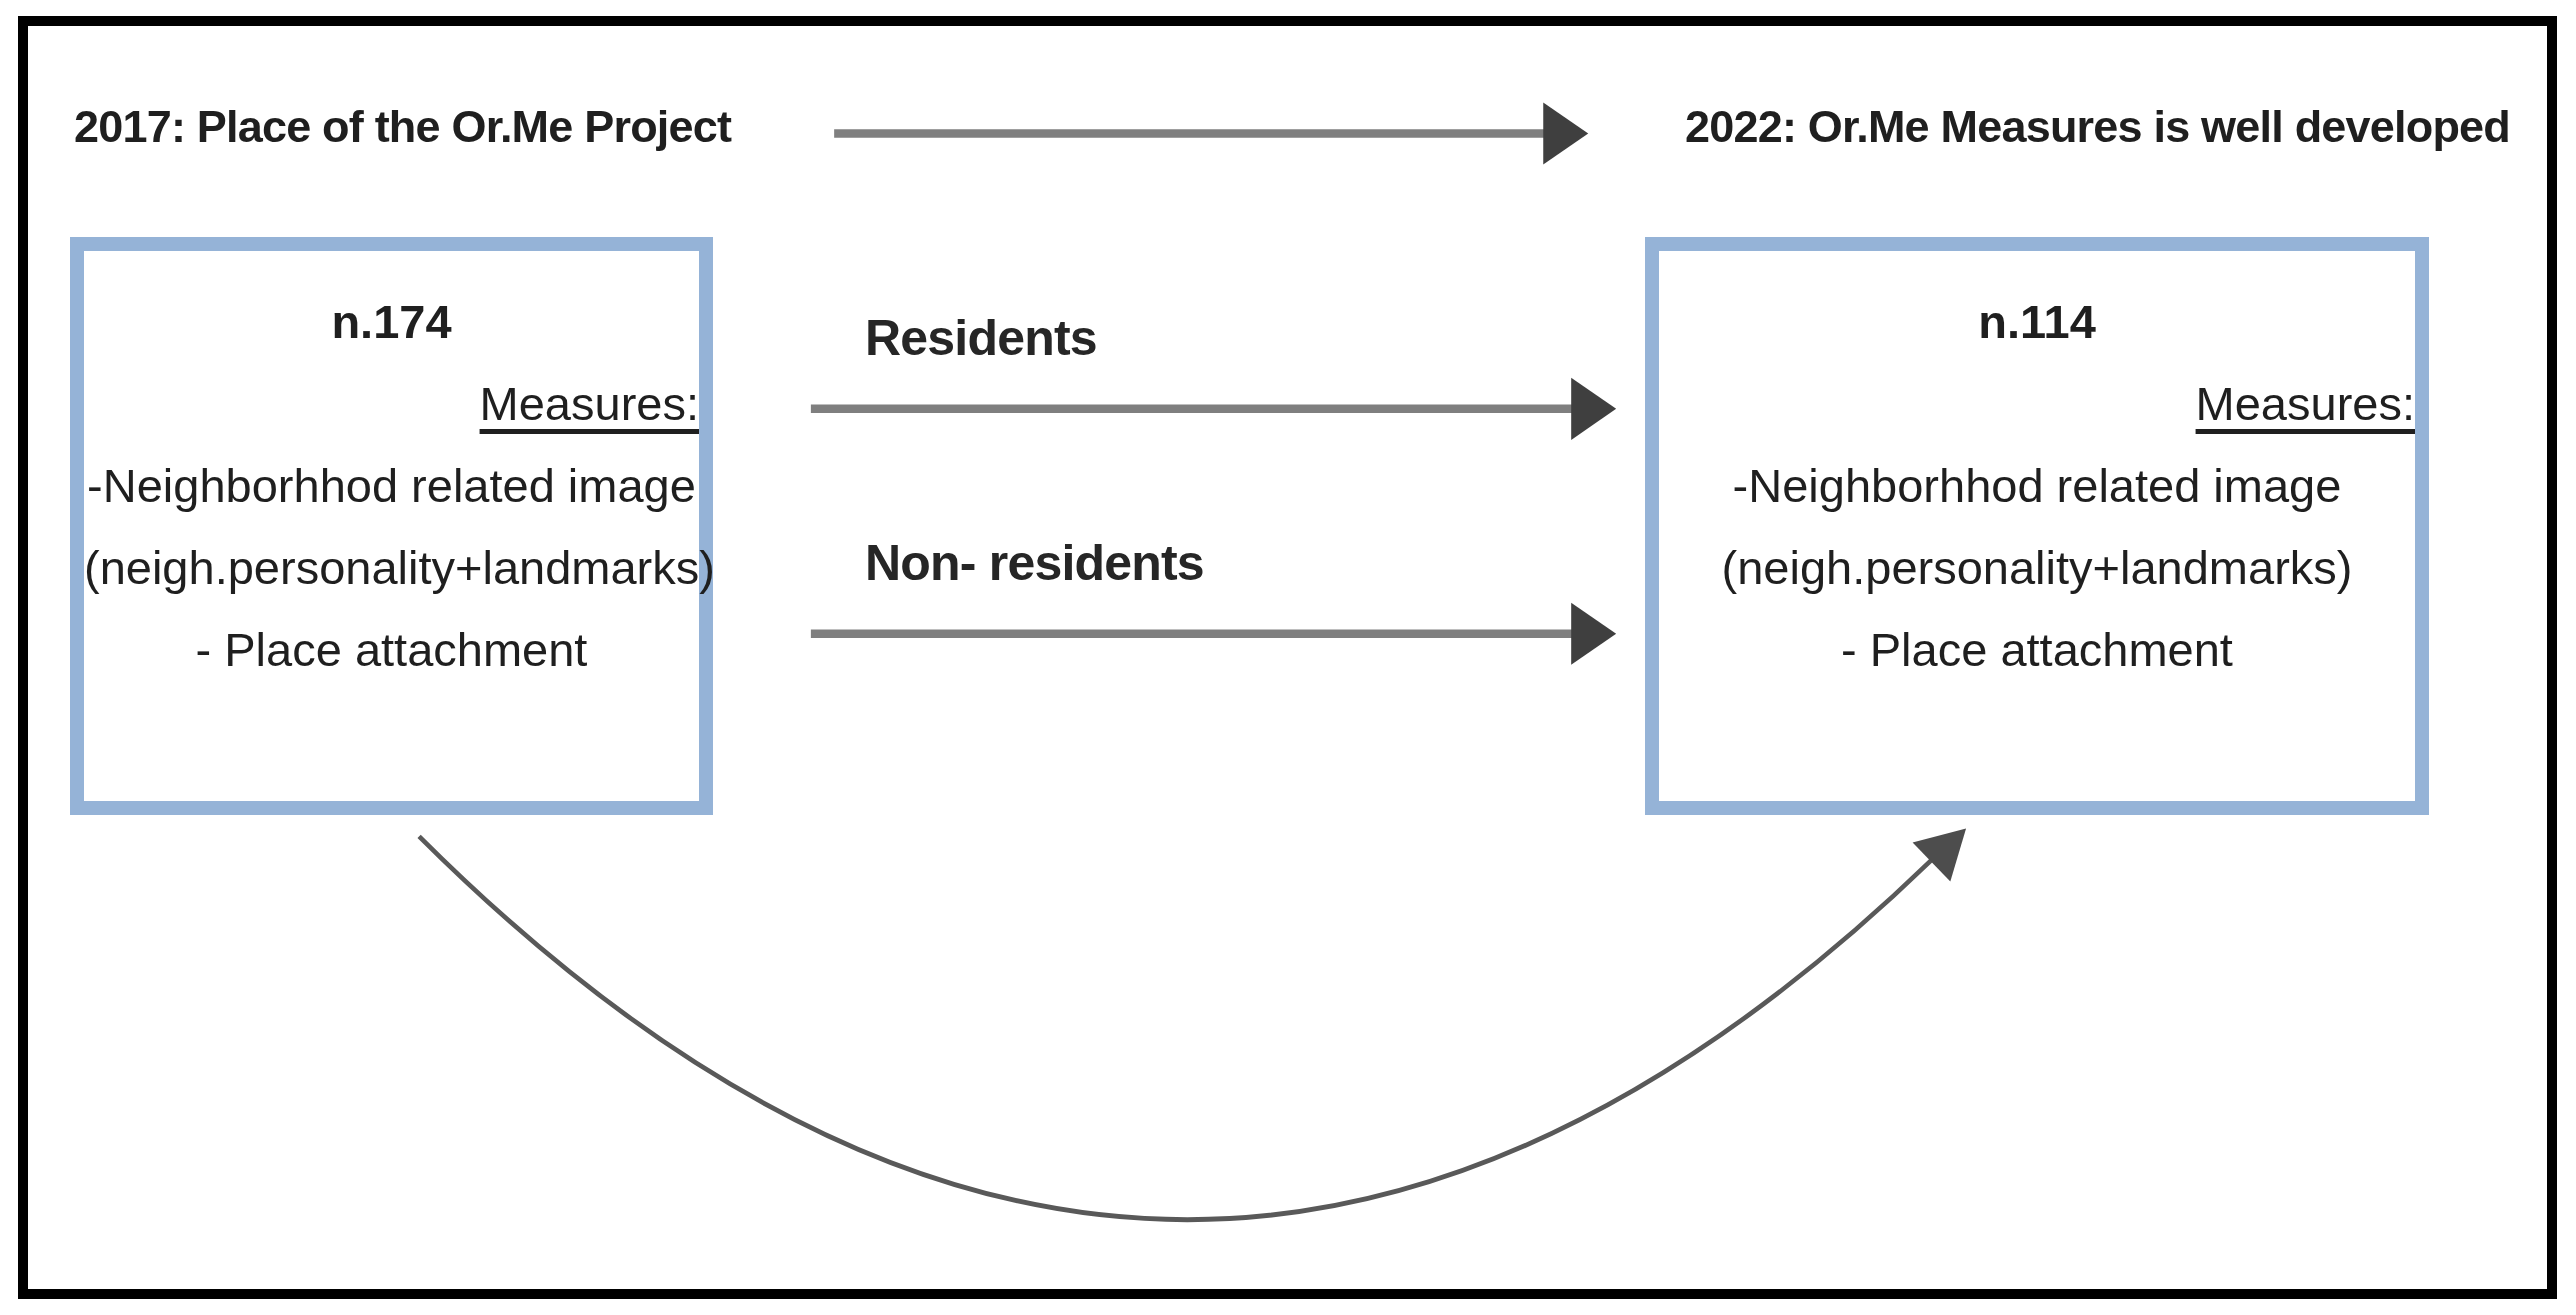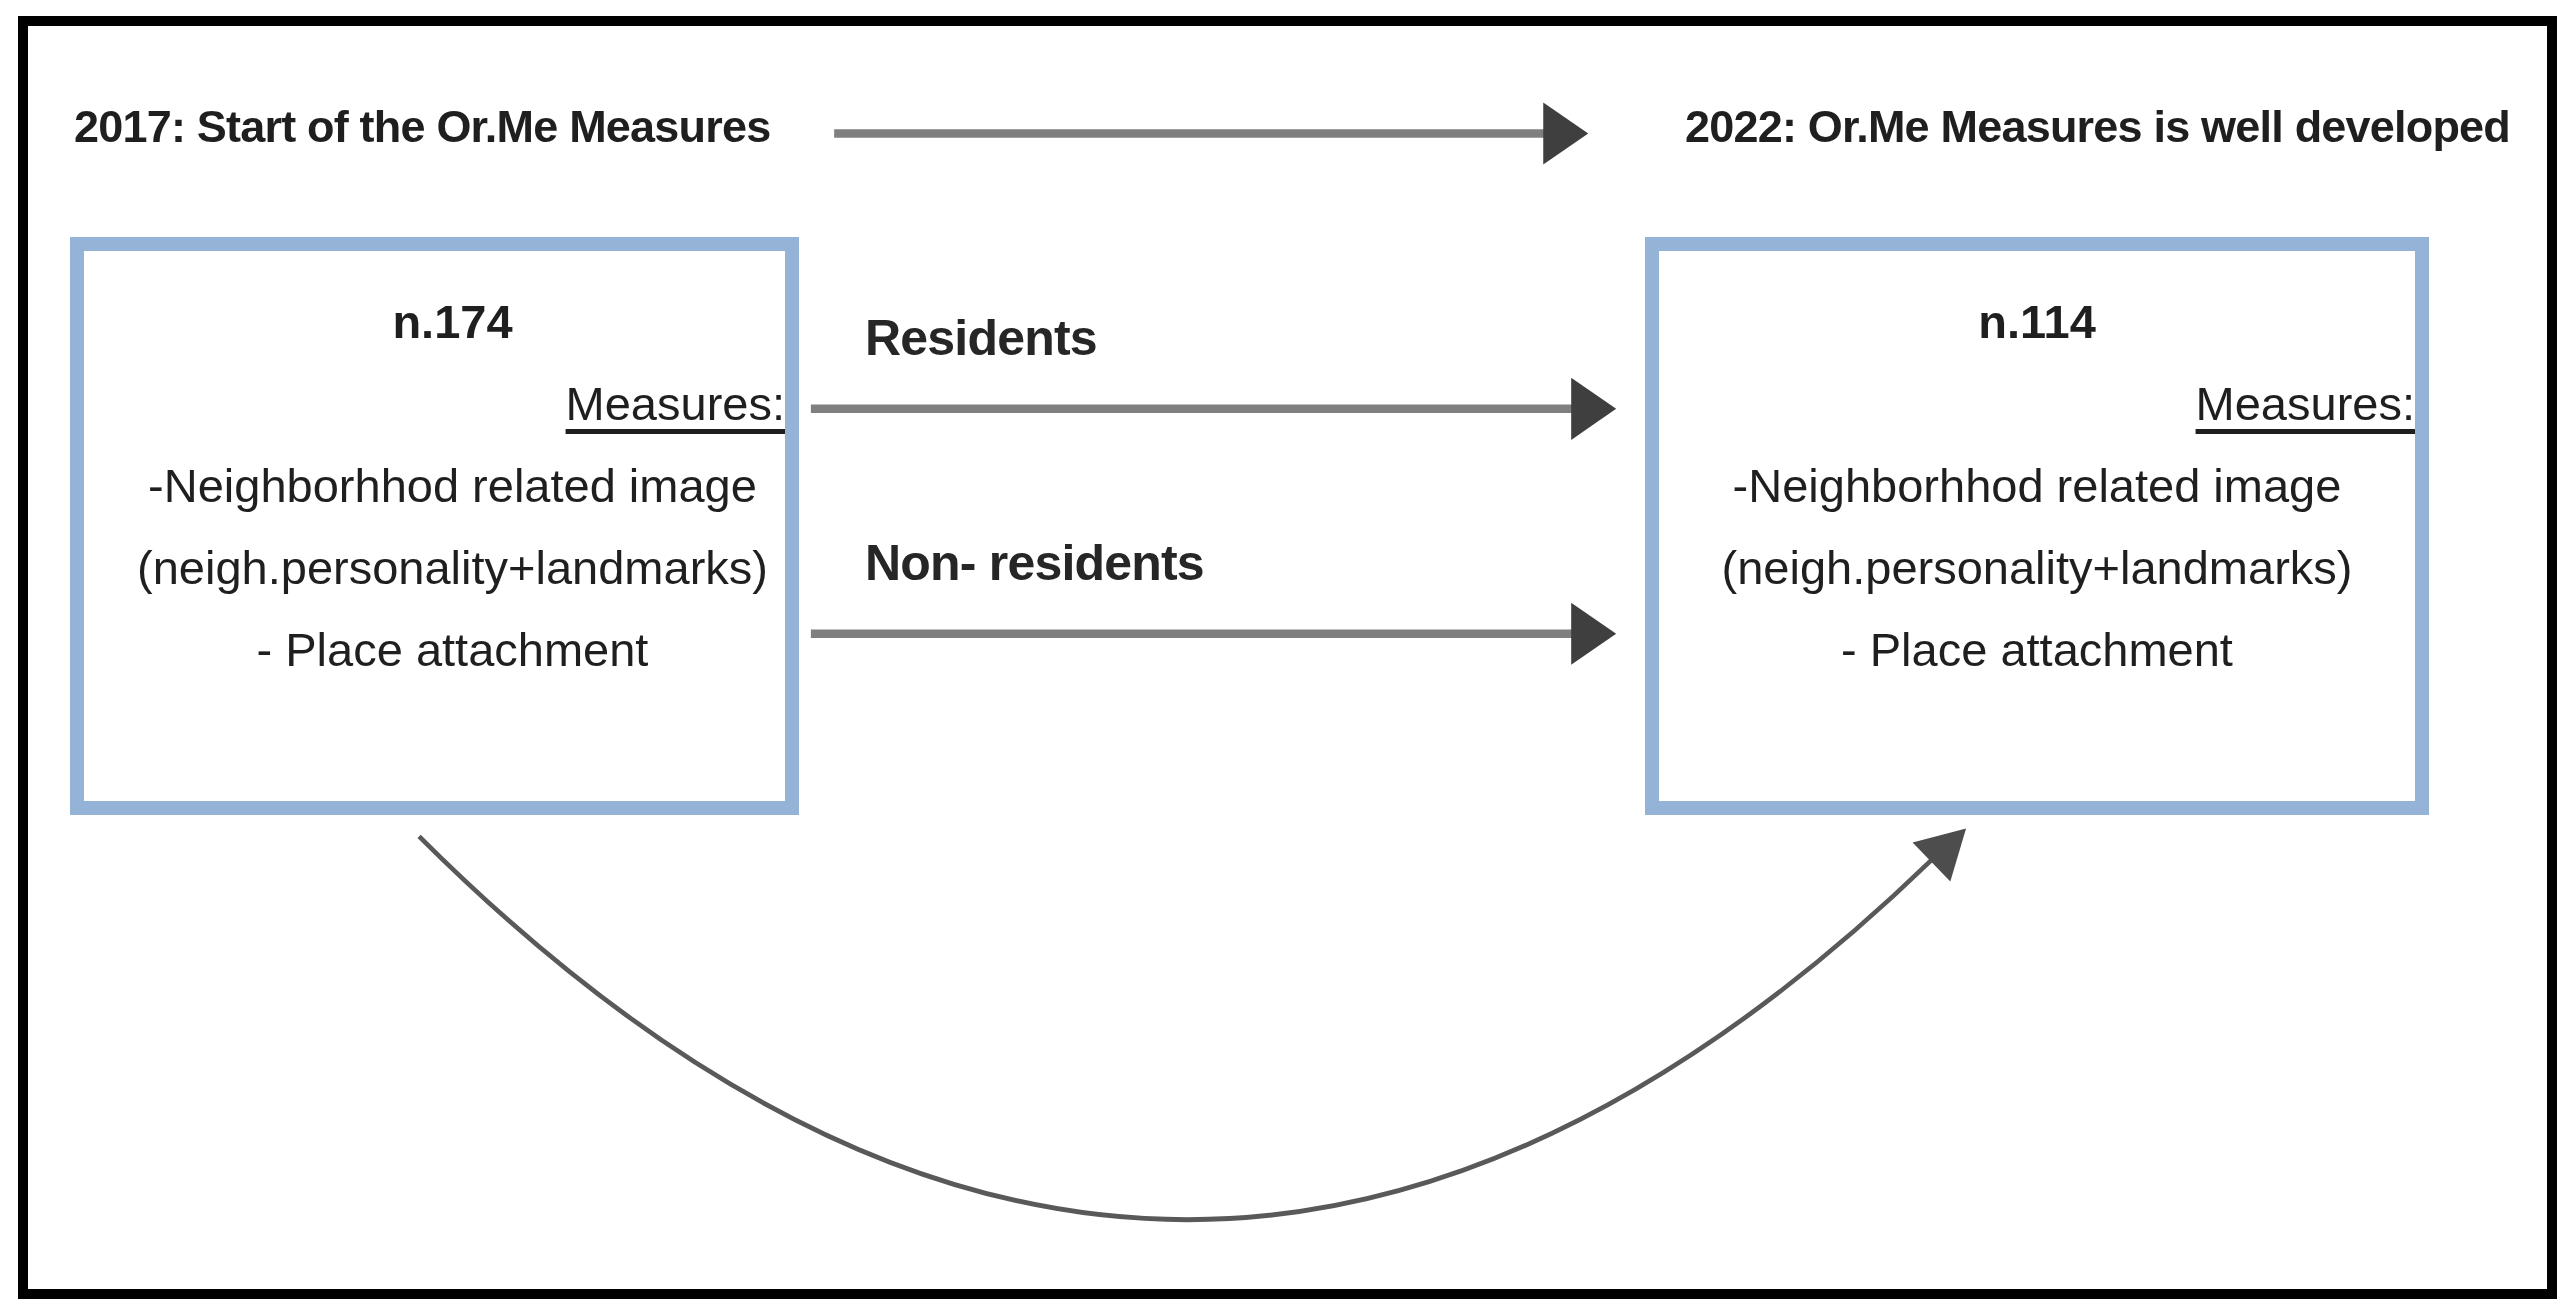--- a/index.html
+++ b/index.html
@@ -43,21 +43,21 @@
     height: 578px;
     border: 14px solid #95b3d7;
     box-sizing: border-box;
     background: #ffffff;
     text-align: center;
     color: #1f1f1f;
     font-size: 47px;
     line-height: 82px;
     padding-top: 29.5px;
   }
-  .panel.left  { left: 70px;   width: 729px; padding-left: 36px; }
+  .panel.left  { left: 70px;   width: 643px; }
   .panel.right { left: 1645px; width: 784px; }
   .panel .sample-size { font-weight: bold; }
   .panel .measures {
     text-decoration: underline;
     text-decoration-thickness: 5.4px;
     text-underline-offset: 9.3px;
     text-align: right;
   }
 
   .flow-label {
@@ -95,21 +95,21 @@
     height: 1315px;
     pointer-events: none;
   }
 </style>
 </head>
 <body>
 
 <div class="canvas">
   <div class="frame"></div>
 
-  <div class="timeline-label start">2017: Start of the Or.Me Measures</div>
+  <div class="timeline-label start">2017: Place of the Or.Me Project</div>
   <div class="timeline-label end">2022: Or.Me Measures is well developed</div>
 
   <svg class="arrows-layer" viewBox="0 0 3320 1695" xmlns="http://www.w3.org/2000/svg">
 
     <g>
       <line x1="1075" y1="172" x2="1992" y2="172" stroke="#7f7f7f" stroke-width="11"></line>
       <polygon points="0,0 -58,-40 -58,40" transform="translate(2047,172)" fill="#3f3f3f"></polygon>
     </g>
 
     <g>

